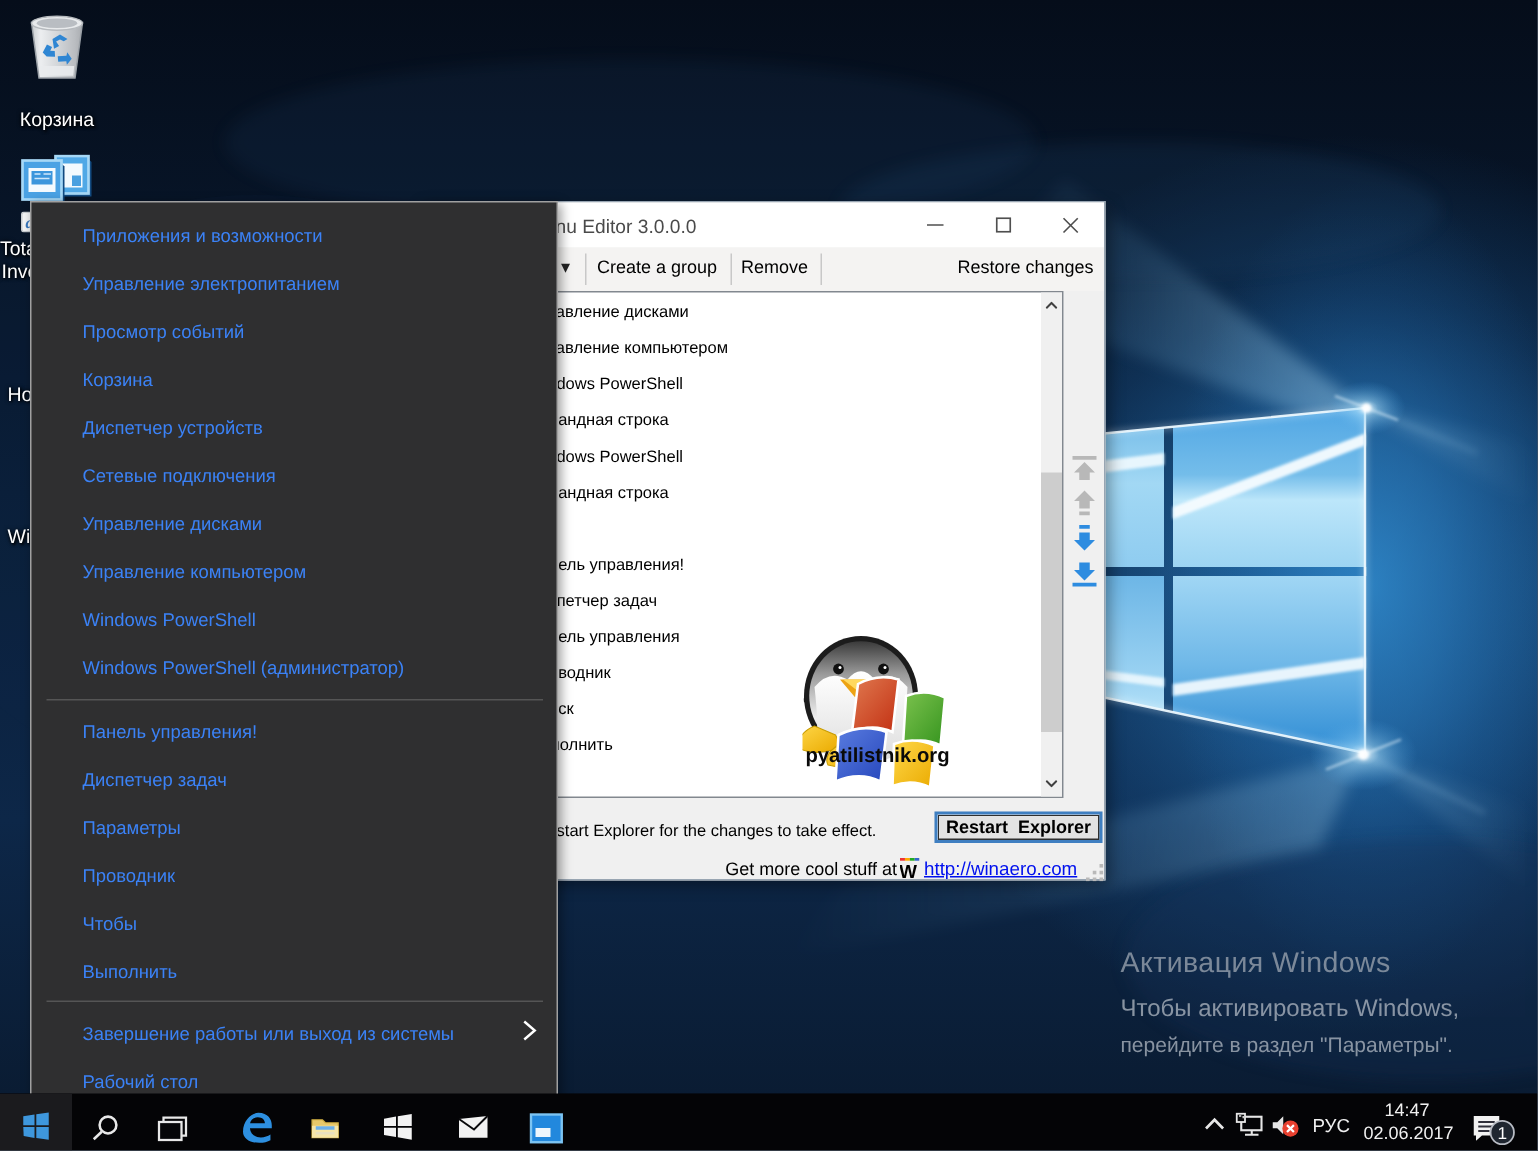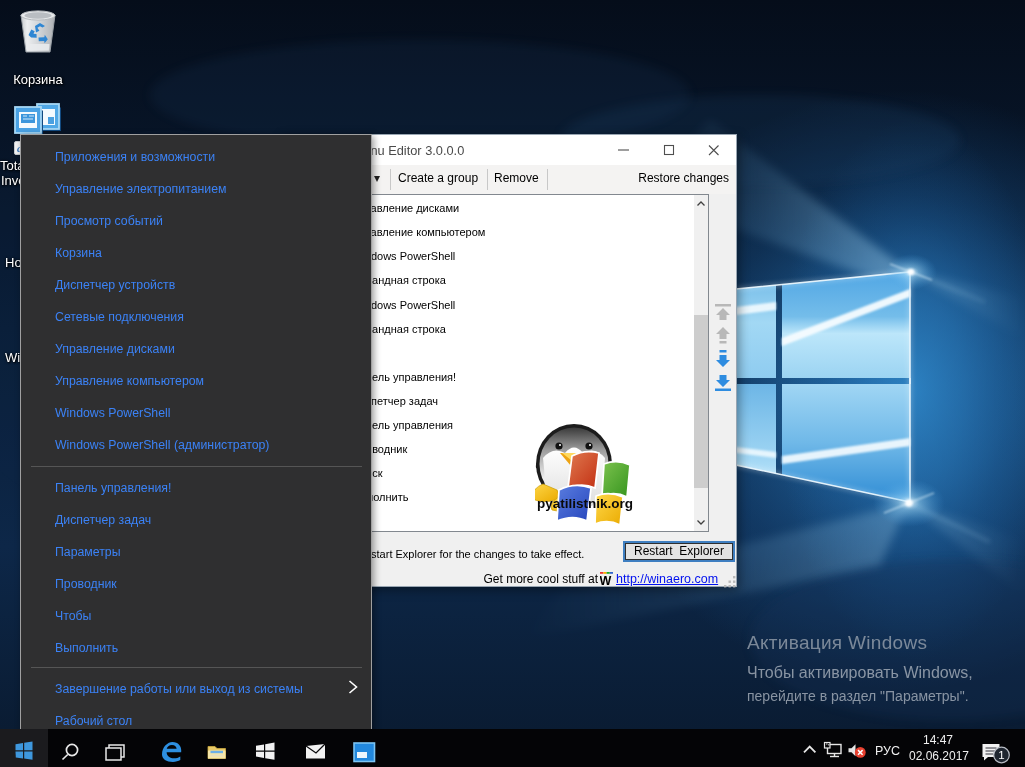--- a/index.html
+++ b/index.html
@@ -11,21 +11,21 @@
 #title{position:absolute;left:30px;top:8px;font-size:12.8px;color:#4a4a4a;white-space:nowrap}
 #toolbar{position:absolute;left:0;top:30px;width:100%;height:29px;background:#f4f3f2;font-size:12px;color:#000}
 .tsep{position:absolute;top:4px;width:1px;height:21px;background:#c8c8c8}
 .titem{position:absolute;top:6px;white-space:nowrap}
 #listbox{position:absolute;left:10px;top:59px;width:418px;height:338px;background:#fff;border:1px solid #82888f}
 .lrow{position:absolute;left:60px;font-size:11px;color:#000;white-space:nowrap;line-height:24px;height:24px}
 #vscroll{position:absolute;right:0;top:0;width:14px;height:336px;background:#f0f0f0}
 #vthumb{position:absolute;left:0;top:120px;width:14px;height:173px;background:#cdcdcd}
 #movecol{position:absolute;left:430px;top:160px;width:24px;height:100px}
 #statustext{position:absolute;left:76px;top:413px;font-size:11px;color:#000;white-space:nowrap}
-#restartbtn{position:absolute;left:342px;top:406px;width:112px;height:21px;background:#e3e3e3;border:2px solid #3f7fc1;box-shadow:inset 0 0 0 1px #2f2f2f;font-size:12px;font-weight:normal;text-align:center;line-height:16px;color:#000}
+#restartbtn{position:absolute;left:342px;top:406px;width:112px;height:21px;background:#e3e3e3;border:2px solid #3f7fc1;box-shadow:inset 0 0 0 1px #2f2f2f;font-size:12px;font-weight:bold;text-align:center;line-height:16px;color:#000}
 #linkline{position:absolute;left:0px;top:437px;width:457px;height:16px;font-size:12px;color:#000}
 
 #menu{position:absolute;left:20px;top:134px;width:352px;height:610px;background:#2f2f30;border:1px solid #a0a0a0;color:#3b82f6;font-size:12.3px;box-shadow:2px 2px 7px rgba(0,0,0,.4)}
 .mitem{position:absolute;left:0;width:350px;height:32px;line-height:32px;padding-left:34px;white-space:nowrap}
 .msep{position:absolute;left:10px;width:331px;height:1px;background:#555}
 
 #bar{position:absolute;left:0;top:729px;width:1025px;height:38px;background:#040406}
 
 .ilabel{position:absolute;color:#fff;font-size:13px;text-shadow:1px 1px 2px #000,0 0 3px #000;white-space:nowrap}
 #watermark{position:absolute;left:747px;top:632px}

